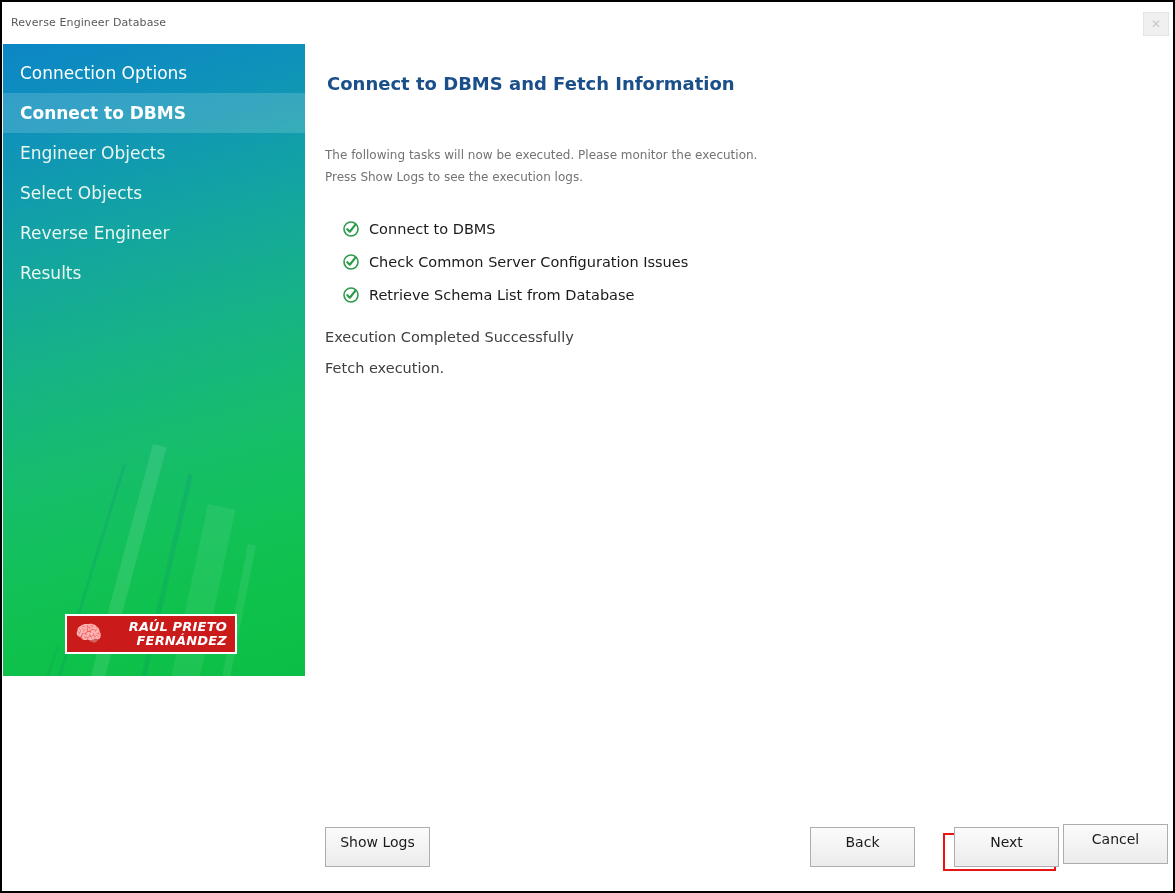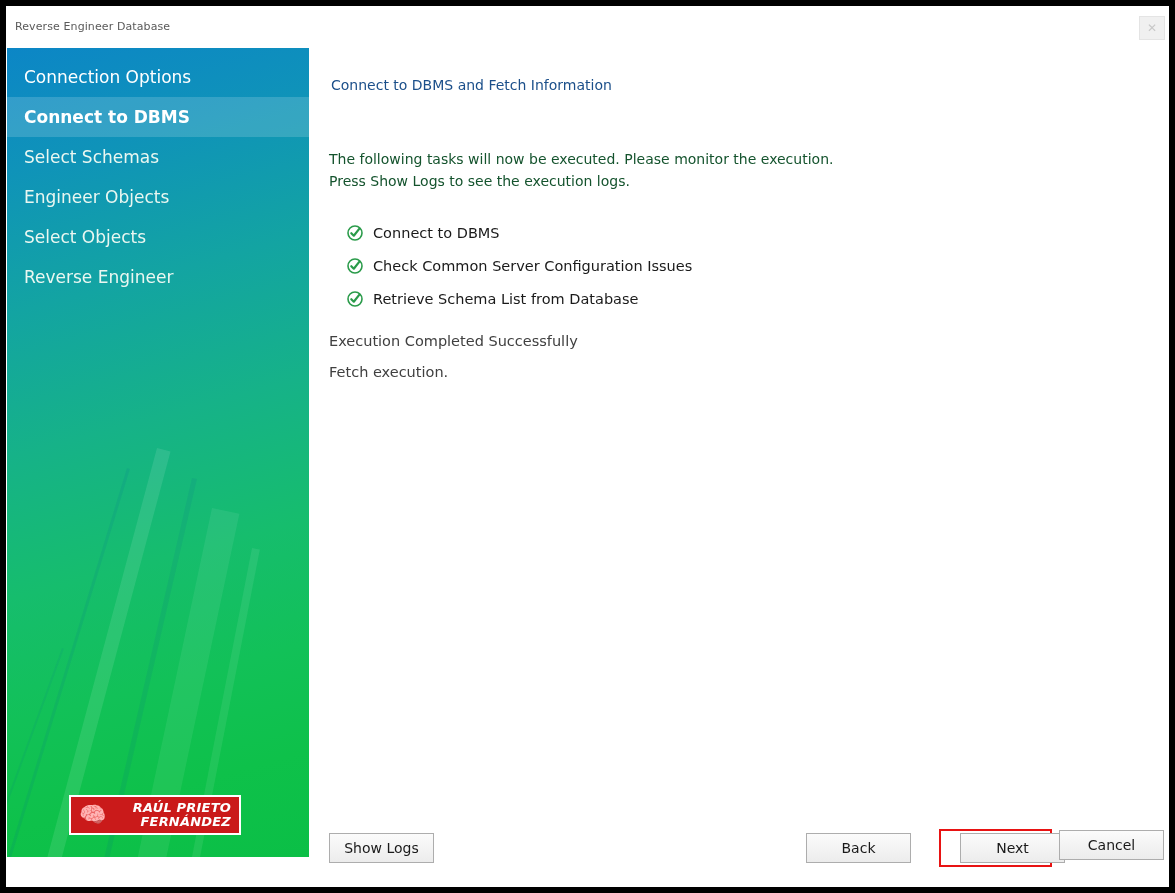--- a/index.html
+++ b/index.html
@@ -11,21 +11,21 @@
     height: 893px;
     background: #ffffff;
     font-family: "DejaVu Sans", "Liberation Sans", sans-serif;
     overflow: hidden;
   }
   #window {
     position: relative;
     width: 1175px;
     height: 893px;
     background: #ffffff;
-    border: 6px solid #000000;
+    border: 2px solid #000000;
     box-sizing: border-box;
   }
   
   #titlebar {
     position: absolute;
     left: 0; top: 0;
     width: 100%;
     height: 42px;
     background: #ffffff;
     box-sizing: border-box;
@@ -51,21 +51,21 @@
     font-size: 12px;
     text-align: center;
     line-height: 22px;
   }
   
   #sidebar {
     position: absolute;
     left: 1px;
     top: 42px;
     width: 302px;
-    height: 809px;
+    height: 632px;
     background: linear-gradient(165deg, #0c86c6 0%, #0f93b9 14%, #13a4a2 30%, #16b288 46%, #16bd6d 62%, #12c158 76%, #0ec14a 88%, #0bbf46 100%);
     overflow: hidden;
   }
   
   #sidebar .swoosh {
     position: absolute;
     background: rgba(255,255,255,0.10);
     transform-origin: top left;
   }
   #sidebar .swoosh.s1 {
@@ -161,30 +161,30 @@
     left: 303px;
     top: 42px;
     right: 1px;
     bottom: 1px;
     background: #ffffff;
   }
   #page-title {
     position: absolute;
     left: 22px;
     top: 29px;
-    font-size: 14px;
-    font-weight: normal;
+    font-size: 18px;
+    font-weight: bold;
     color: #1b4f8a;
   }
   #intro {
     position: absolute;
     left: 20px;
     top: 100px;
-    font-size: 14px;
-    color: #14532d;
+    font-size: 12px;
+    color: #737373;
     line-height: 22px;
   }
   #task-list {
     position: absolute;
     left: 38px;
     top: 168px;
   }
   .task {
     display: flex;
     align-items: center;
@@ -206,21 +206,21 @@
     top: 285px;
     font-size: 14.5px;
     color: #404040;
   }
   #status-lines .line {
     margin-bottom: 15px;
   }
   
   .btn {
     position: absolute;
-    height: 30px;
+    height: 40px;
     background: linear-gradient(#fbfbfb, #ececec);
     border: 1px solid #adadad;
     box-sizing: border-box;
     font-size: 14px;
     color: #1a1a1a;
     text-align: center;
     line-height: 28px;
     font-family: "DejaVu Sans", "Liberation Sans", sans-serif;
   }
   #show-logs-btn {
@@ -236,21 +236,21 @@
   #next-focus {
     position: absolute;
     right: 116px;
     bottom: 19px;
     width: 113px;
     height: 38px;
     border: 2px solid #e81313;
     box-sizing: border-box;
   }
   #next-btn {
-    right: 103px;
+    right: 113px;
     bottom: 23px;
     width: 105px;
   }
   #cancel-btn {
     right: 4px;
     bottom: 26px;
     width: 105px;
   }
 </style>
 </head>
@@ -267,24 +267,24 @@
     <div class="swoosh s1"></div>
     <div class="swoosh s2"></div>
     <div class="swoosh s3"></div>
     <div class="swoosh s4"></div>
     <div class="swoosh s5"></div>
     <div class="swoosh s6"></div>
 
     <div id="steps">
       <div class="step done">Connection Options</div>
       <div class="step active">Connect to DBMS</div>
-      <div class="step">Select Schemas</div>
       <div class="step">Engineer Objects</div>
       <div class="step">Select Objects</div>
       <div class="step">Reverse Engineer</div>
+      <div class="step">Results</div>
     </div>
 
     <div id="logo-badge">
       <div class="logo-mark">🧠</div>
       <div class="logo-text">
         <div>RAÚL PRIETO</div>
         <div>FERNÁNDEZ</div>
       </div>
     </div>
   </div>

